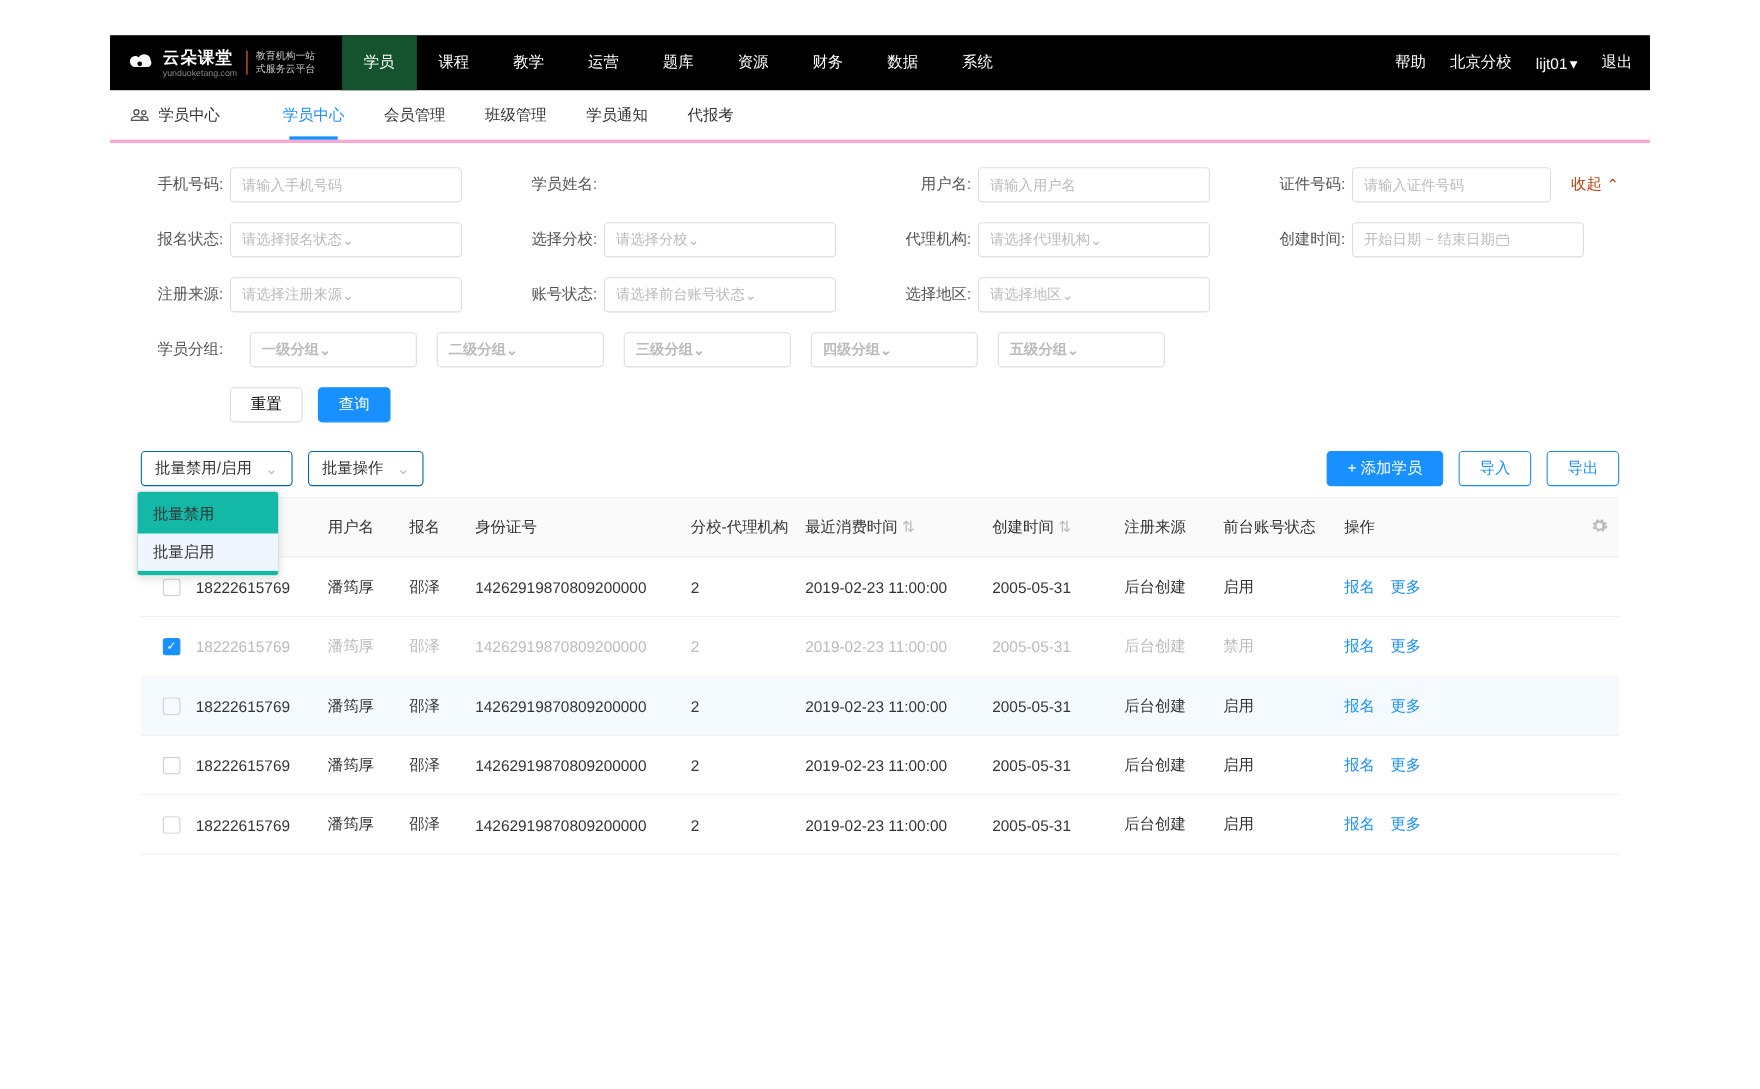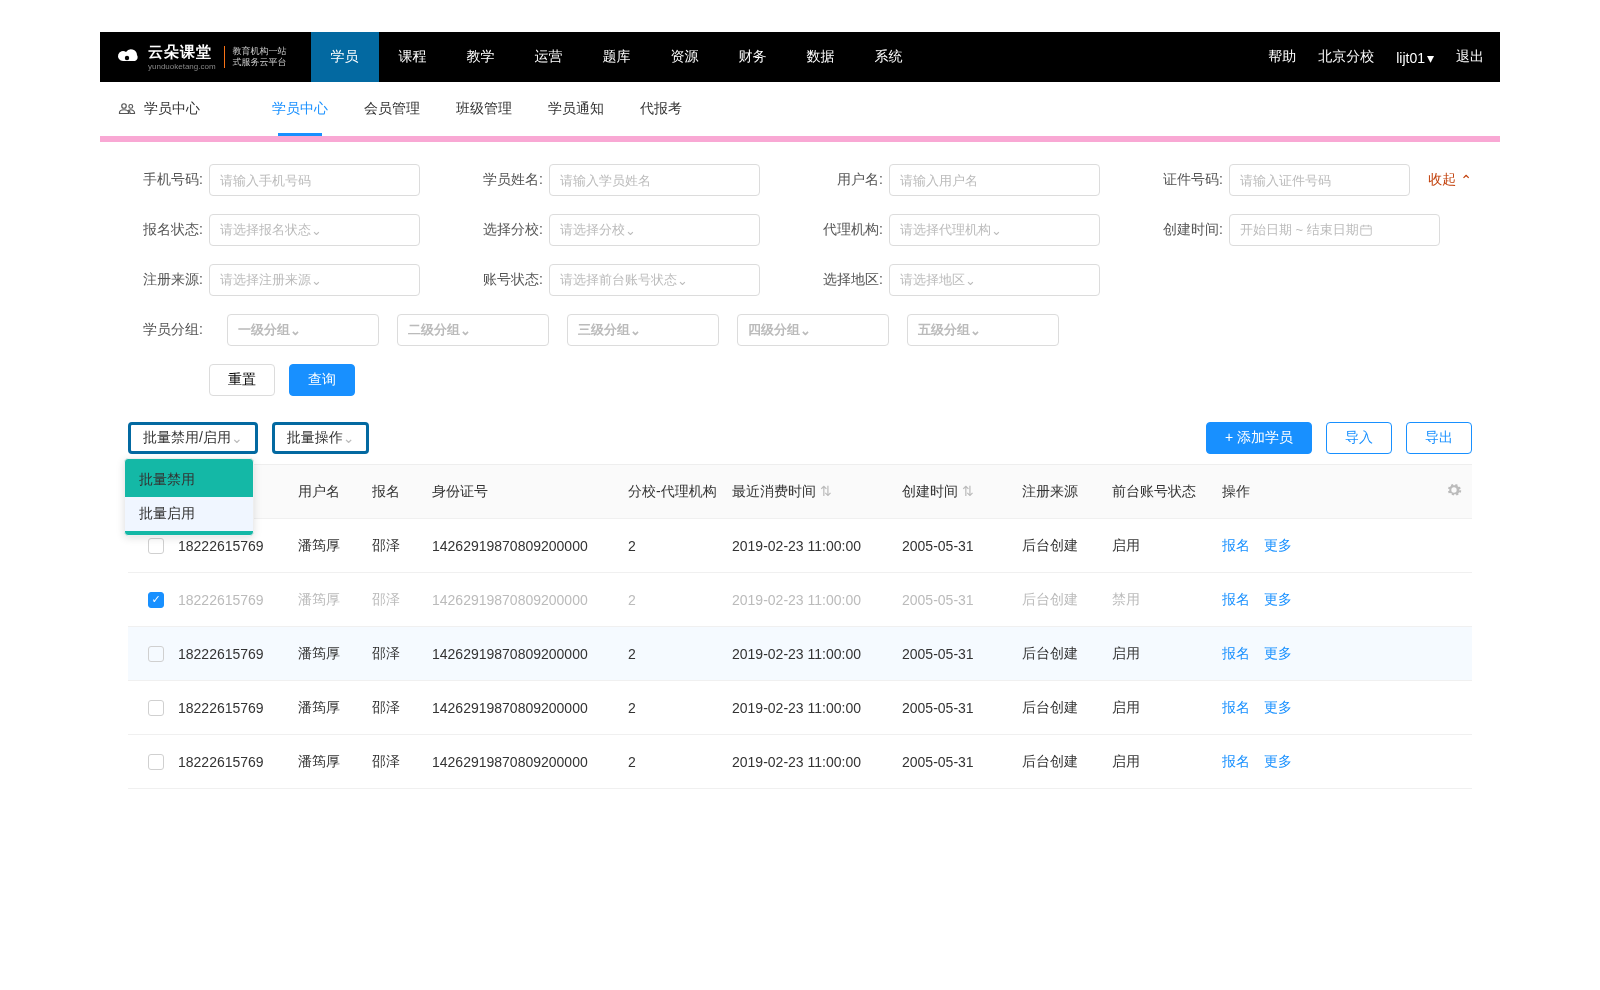--- a/index.html
+++ b/index.html
@@ -7,27 +7,27 @@
   .frame { width:1400px; margin:32px auto; background:#fff; }
 
   
   .topbar { background:#000; color:#fff; height:50px; display:flex; align-items:center; padding:0 16px; }
   .logo { display:flex; align-items:center; gap:8px; margin-right:24px; }
   .logo-badge { width:24px; height:20px; }
   .logo-text { font-size:15px; font-weight:600; letter-spacing:1px; }
   .logo-sub { border-left:1px solid #f97316; padding-left:8px; font-size:9px; line-height:1.2; color:#ccc; }
   .nav-main { display:flex; height:100%; }
   .nav-main a { color:#fff; text-decoration:none; padding:0 20px; display:flex; align-items:center; height:100%; }
-  .nav-main a.active { background:#0369a1; }
+  .nav-main a.active { background:#14532d; }
   .top-right { margin-left:auto; display:flex; gap:22px; align-items:flex-end; }
   .top-right a { color:#fff; text-decoration:none; }
   .caret-down { display:inline-block; margin-left:2px; }
 
   
-  .subbar { height:60px; border-bottom:6px solid #f9a8d4; display:flex; align-items:center; padding:0 18px; gap:32px; }
+  .subbar { height:48px; border-bottom:3px solid #f9a8d4; display:flex; align-items:center; padding:0 18px; gap:17px; }
   .subbar-left { display:flex; align-items:center; gap:8px; color:#333; }
   .sub-tabs { display:flex; gap:36px; margin-left:40px; height:100%; align-items:center; }
   .sub-tabs a { color:#333; text-decoration:none; height:100%; display:flex; align-items:center; position:relative; }
   .sub-tabs a.active { color:#1890ff; }
   .sub-tabs a.active::after { content:""; position:absolute; left:6px; right:6px; bottom:0; height:3px; background:#1890ff; }
 
   
   .filters { padding:22px 28px 0; }
   .filter-row { display:flex; gap:48px; margin-bottom:18px; }
   .filter-item { display:flex; align-items:center; }
@@ -42,21 +42,21 @@
   .group-row { display:flex; gap:18px; align-items:center; margin-bottom:18px; }
   .group-row .filter-label { width:75px; text-align:right; margin-right:6px; }
   .group-select { width:152px;font-weight:bold; }
 
   .btns-row { margin-left:81px; display:flex; gap:14px; margin-bottom:26px; }
   .btn { height:32px; padding:0 18px; border-radius:4px; border:1px solid #dcdcdc; background:#fff; cursor:pointer; font-size:14px; }
   .btn.primary { background:#1890ff; border-color:#1890ff; color:#fff; }
 
   
   .toolbar { display:flex; align-items:center; padding:0 28px 10px; position:relative; }
-  .drop-btn { height:32px; padding:0 12px; border:3px solid #0369a1; border-radius:4px; background:#fff; display:flex; align-items:center; gap:0; cursor:pointer; margin-right:14px; }
+  .drop-btn { height:32px; padding:0 12px; border:1px solid #0369a1; border-radius:4px; background:#fff; display:flex; align-items:center; gap:12px; cursor:pointer; margin-right:14px; }
   .dropdown { position:absolute; top:36px; left:24px; width:130px; background:#14b8a6; border:1px solid #eee; border-radius:4px; box-shadow:0 2px 8px rgba(0,0,0,.12); z-index:10; padding:4px 0; }
   .dropdown div { padding:8px 14px; cursor:pointer; }
   .dropdown div.hover { background:#f0f6ff; }
   .toolbar-right { margin-left:auto; display:flex; gap:14px; }
   .btn.outline-primary { border-color:#1890ff; color:#1890ff; }
 
   
   .table { width:calc(100% - 56px); margin:0 28px; border-top:1px solid #eee; }
   .thead, .trow { display:grid; grid-template-columns:44px 120px 74px 60px 196px 104px 170px 120px 90px 110px 1fr 36px; align-items:center; height:54px; border-bottom:1px solid #f0f0f0; }
   .thead { font-weight:500; color:#333; background:#fafafa; }
@@ -128,23 +128,20 @@
   <div class="filters">
     <div class="filter-row">
       <div class="filter-item label-col">
         <span class="filter-label">手机号码:</span>
         <div class="control">
             <input placeholder="请输入手机号码" style="">
           </div>
       </div>
       <div class="filter-item label-col">
         <span class="filter-label">学员姓名:</span>
-        <div class="control">
-            <input placeholder="请输入学员姓名" style="">
-          </div>
       </div>
       <div class="filter-item label-col">
         <span class="filter-label">用户名:</span>
         <div class="control">
             <input placeholder="请输入用户名" style="">
           </div>
       </div>
       <div class="filter-item" style="flex:1">
         <span class="filter-label">证件号码:</span>
         <div class="control" style="flex:1">

